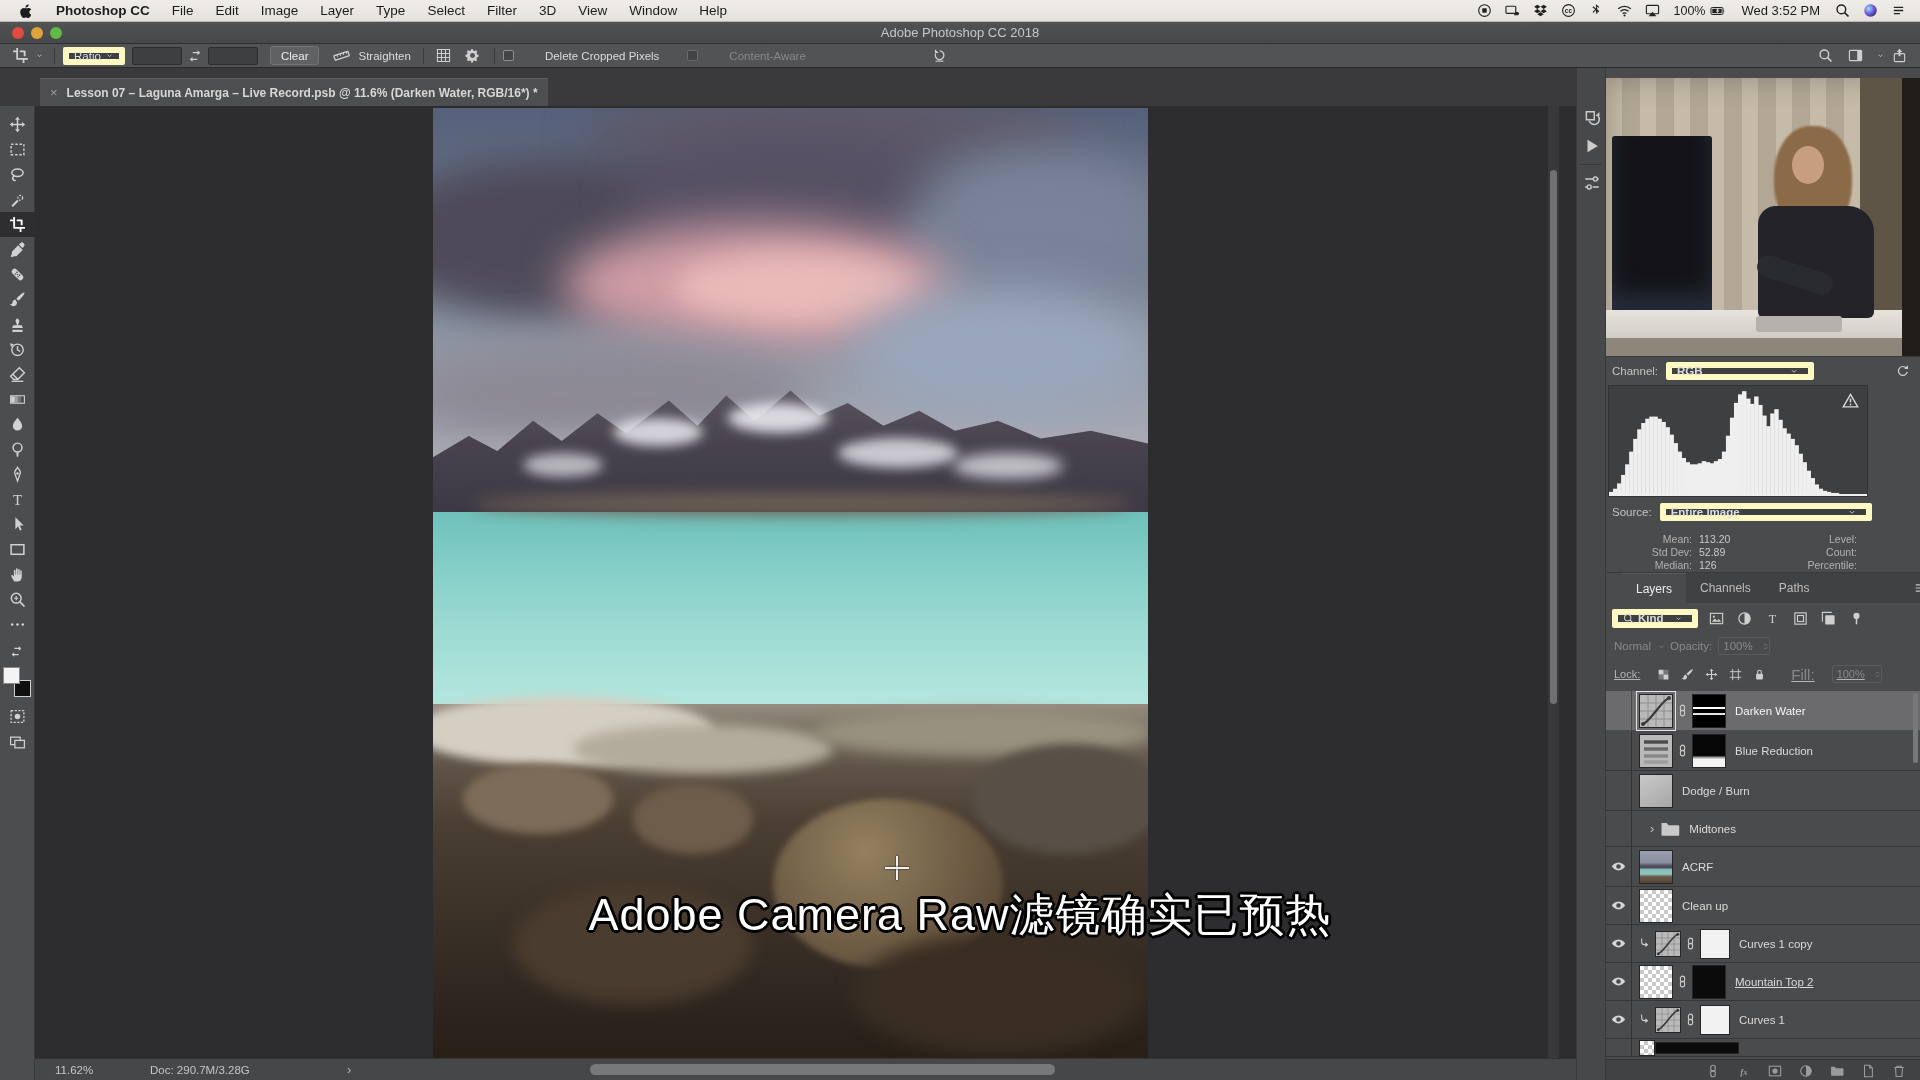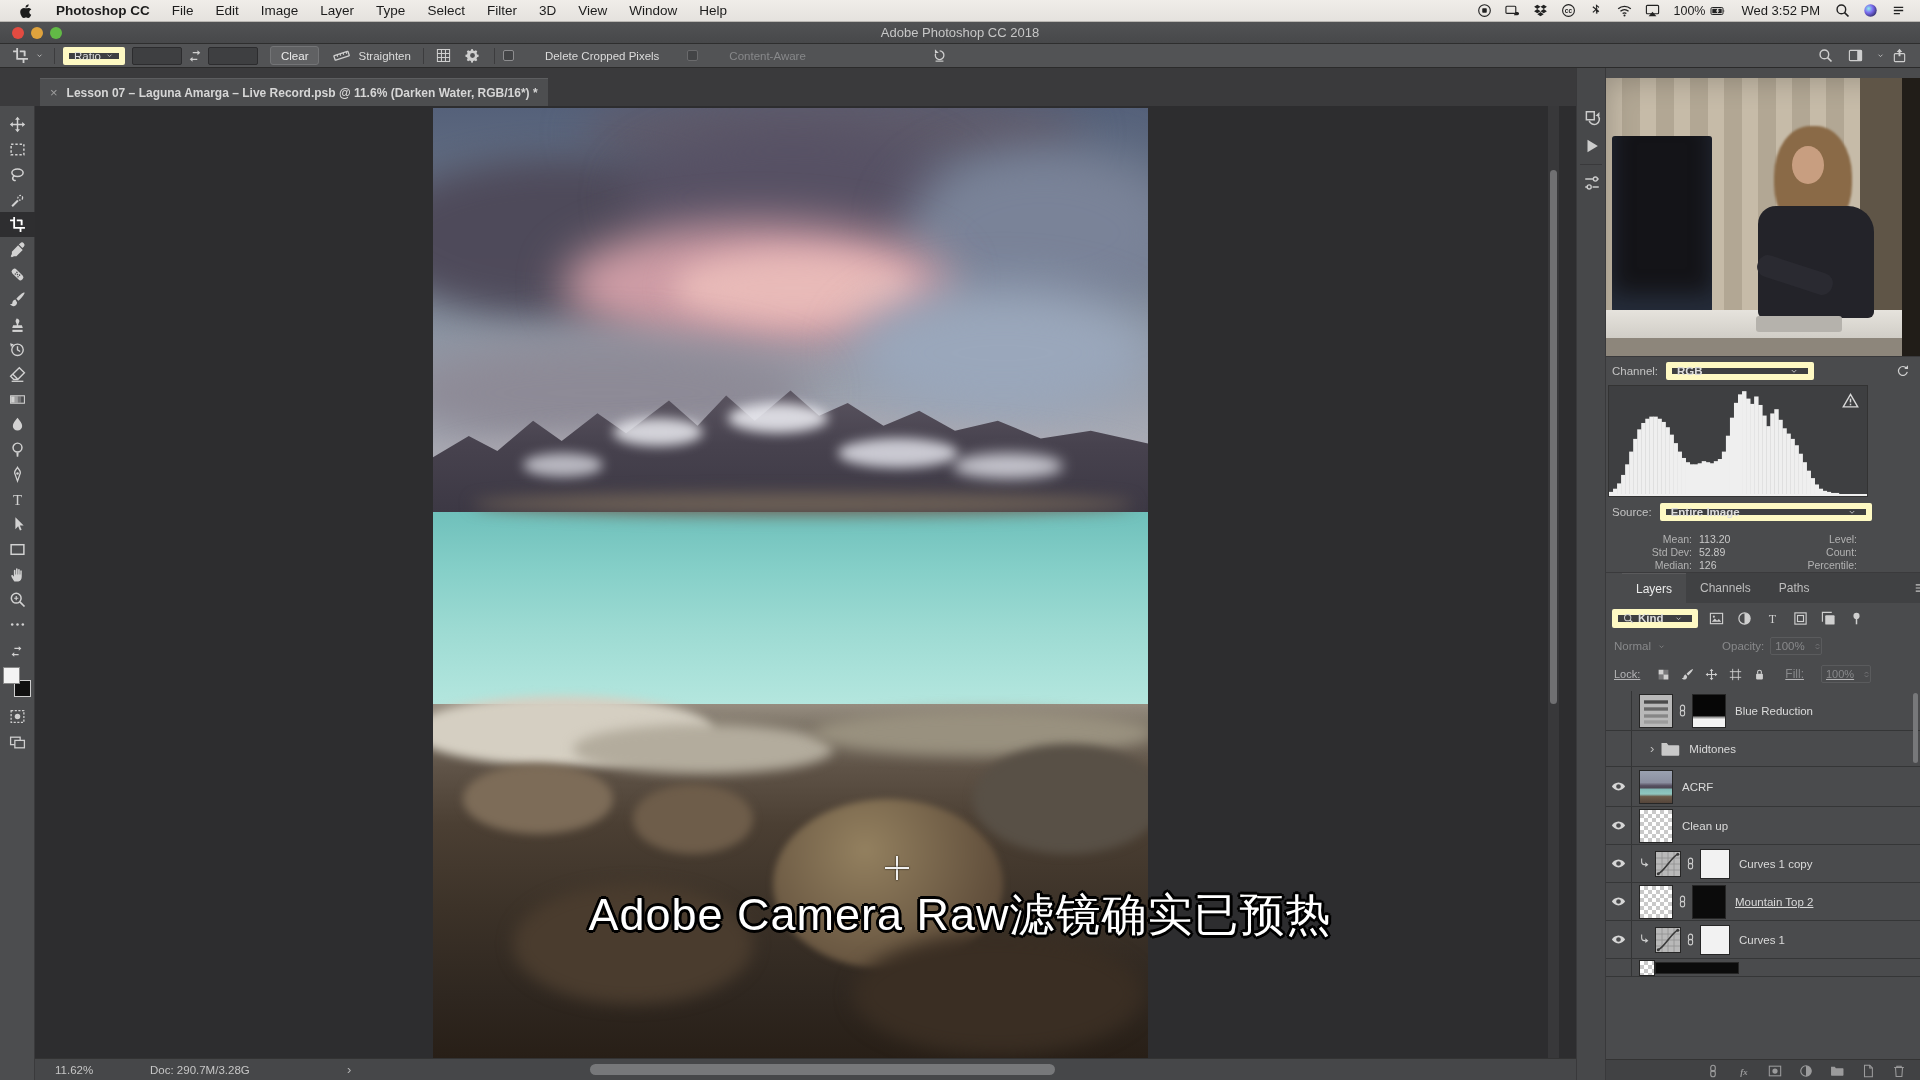--- a/index.html
+++ b/index.html
@@ -828,21 +828,21 @@
             </span>
           </span>
       </div>
       <div class="blendrow">
         <span>Normal</span>
         <span class="ob-ico dim" style="margin-left:6px;">
             <svg class="" width="9" height="9" viewBox="0 0 16 16" fill="currentColor">
               <path d="M4.5 6.5 8 10 11.5 6.5" fill="none" stroke="currentColor" stroke-width="1.4"></path>
             </svg>
           </span>
-        <span style="margin-left:52px;">Opacity:</span>
+        <span style="">Opacity:</span>
         <span class="valbox" style="margin-left:6px;width:52px;">
           <span>100%</span>
           <span class="ob-ico dim">
               <svg class="" width="9" height="9" viewBox="0 0 16 16" fill="currentColor">
                 <path d="M5 6.5 8 3.5l3 3M5 9.5l3 3 3-3" fill="none" stroke="currentColor" stroke-width="1.2"></path>
               </svg>
             </span>
         </span>
       </div>
       <div class="lockrow">
@@ -870,31 +870,51 @@
                 <path d="M4.5 1v14M11.5 1v14M1 4.5h14M1 11.5h14" stroke="currentColor" stroke-width="1.1" fill="none"></path>
               </svg>
             </span>
             <span class="krico">
               <svg class="" width="13" height="13" viewBox="0 0 16 16" fill="currentColor">
                 <rect x="3.8" y="7" width="8.4" height="7" rx="1"></rect>
                 <path d="M5.7 7V5a2.3 2.3 0 0 1 4.6 0v2" fill="none" stroke="currentColor" stroke-width="1.4"></path>
               </svg>
             </span>
           </span>
-        <span class="dim" style="margin-left:2px;font-size:12px;text-align:center;">Fill:</span>
+        <span class="dim" style="margin-left:8px;font-size:15px;text-align:center;">Fill:</span>
         <span class="valbox" style="width:50px;">
           <span>100%</span>
           <span class="ob-ico dim">
               <svg class="" width="9" height="9" viewBox="0 0 16 16" fill="currentColor">
                 <path d="M5 6.5 8 3.5l3 3M5 9.5l3 3 3-3" fill="none" stroke="currentColor" stroke-width="1.2"></path>
               </svg>
             </span>
         </span>
       </div>
       <div class="llist" id="layer-list">
+          <div class="lrow sel" style="height: 40px;">
+            <div class="eyecol"></div>
+            <div class="lthumb target" style="width: 34px; height: 34px; margin-left: 7px;">
+              <svg width="32" height="32" viewBox="0 0 32 32">
+                <rect width="32" height="32" fill="#b9b9b9"></rect>
+                <path d="M8 0v32M16 0v32M24 0v32M0 8h32M0 16h32M0 24h32" stroke="#8e8e8e" stroke-width="1"></path>
+                <path d="M3 29C10 27 22 5 29 3" stroke="#3a3a3a" stroke-width="2.2" fill="none"></path>
+                <circle cx="3" cy="29" r="2" fill="#3a3a3a"></circle>
+                <circle cx="29" cy="3" r="2" fill="#3a3a3a"></circle>
+              </svg>
+            </div>
+            <span class="chain">
+              <svg class="" width="13" height="13" viewBox="0 0 16 16" fill="currentColor">
+                <rect x="5.4" y="1.4" width="5.2" height="7" rx="2.6" fill="none" stroke="currentColor" stroke-width="1.3"></rect>
+                <rect x="5.4" y="7.6" width="5.2" height="7" rx="2.6" fill="none" stroke="currentColor" stroke-width="1.3"></rect>
+              </svg>
+            </span>
+            <div class="lthumb mask-black-bands" style="width: 34px; height: 34px;"></div>
+            <span class="lname">Darken Water</span>
+          </div>
           <div class="lrow" style="height: 40px;">
             <div class="eyecol"></div>
             <div class="lthumb" style="width: 34px; height: 34px; margin-left: 7px;">
               <svg width="32" height="32" viewBox="0 0 32 32">
                 <rect width="32" height="32" fill="#b9b9b9"></rect>
                 <g stroke="#4a4a4a">
                   <path d="M4 7h24" stroke-width="3.4"></path>
                   <path d="M4 14h24" stroke-width="3.4" opacity=".72"></path>
                   <path d="M4 21h24" stroke-width="3.4" opacity=".45"></path>
                   <path d="M4 27h24" stroke-width="3.4" opacity=".25"></path>
@@ -903,20 +923,25 @@
             </div>
             <span class="chain">
               <svg class="" width="13" height="13" viewBox="0 0 16 16" fill="currentColor">
                 <rect x="5.4" y="1.4" width="5.2" height="7" rx="2.6" fill="none" stroke="currentColor" stroke-width="1.3"></rect>
                 <rect x="5.4" y="7.6" width="5.2" height="7" rx="2.6" fill="none" stroke="currentColor" stroke-width="1.3"></rect>
               </svg>
             </span>
             <div class="lthumb mask-black-wave" style="width: 34px; height: 34px;"></div>
             <span class="lname">Blue Reduction</span>
           </div>
+          <div class="lrow" style="height: 40px;">
+            <div class="eyecol"></div>
+            <div class="lthumb thumb-gray" style="width: 34px; height: 34px; margin-left: 7px;"></div>
+            <span class="lname">Dodge / Burn</span>
+          </div>
           <div class="lrow" style="height: 36px;">
             <div class="eyecol"></div>
             <span class="groupfold">
               <span class="expander">›</span>
               <span>
                 <svg class="" width="20" height="20" viewBox="0 0 16 16" fill="currentColor">
                   <path d="M1.2 3.2h4.2l1.4 1.7h7.9c.4 0 .7.3.7.7v7c0 .4-.3.7-.7.7H1.9c-.4 0-.7-.3-.7-.7z"></path>
                 </svg>
               </span>
             </span>

